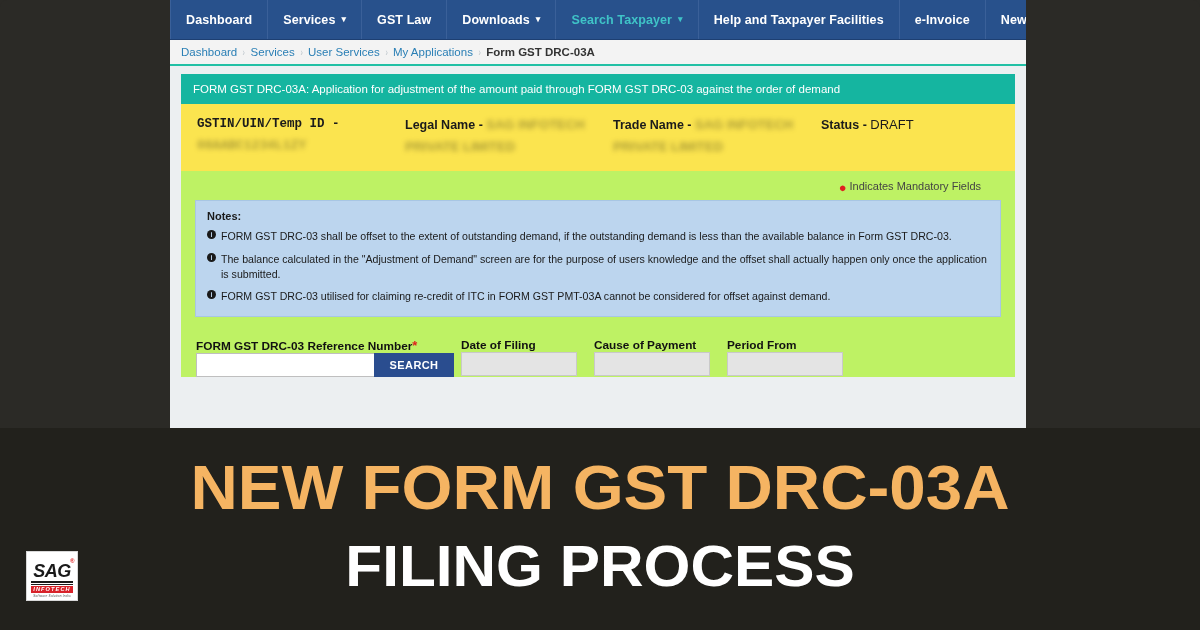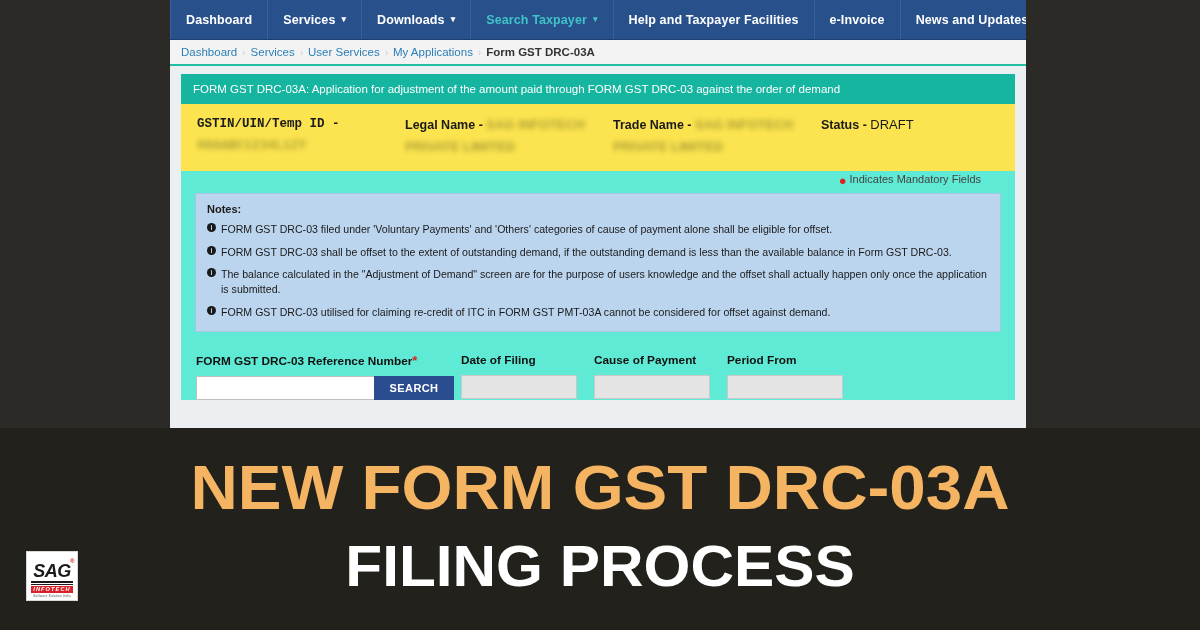--- a/index.html
+++ b/index.html
@@ -80,21 +80,21 @@
   .yp-label { font-size: 12.5px; font-weight: bold; color: #1b1b1b; }
   .yp-value { font-size: 13px; color: #1b1b1b; font-weight: normal; }
   .yp-value.redacted {
     color: rgba(60,55,20,.40);
     filter: blur(2.6px);
     display: inline-block;
     font-weight: bold;
   }
   .yp-line2 { margin-top: 5px; }
 
-  .white-panel { background: #5eead4; padding: 2px 12px 0 12px; }
+  .white-panel { background: #bef264; padding: 9px 12px 0 12px; }
 
   .mandatory {
     text-align: right;
     font-size: 11px;
     color: #444;
     padding-right: 22px;
     padding-bottom: 8px;
   }
   .mandatory .star { color: #e02020; font-size: 13px; line-height: 0; position: relative; top: 2px; }
 
@@ -122,21 +122,21 @@
   }
 
   
   .formrow { display: flex; margin-top: 21px; padding: 0 3px; }
   .fcol { margin-right: 17px; }
   .fcol.c-ref  { width: 248px; }
   .fcol.c-dof  { width: 116px; }
   .fcol.c-cop  { width: 116px; }
   .fcol.c-pf   { width: 116px; }
   .fcol.c-pt   { width: 116px; margin-right: 0; }
-  .flabel { font-size: 11.8px; font-weight: bold; color: #111; margin-bottom: 8px; white-space: nowrap; }
+  .flabel { font-size: 11.8px; font-weight: bold; color: #111; white-space: nowrap; }
   .flabel .req { color: #e02020; font-size: 13px; }
   .inputwrap { display: flex; }
   .txtinput {
     flex: 1 1 auto; height: 24px;
     background: #ffffff;
     border: 1px solid #bfbfbf;
     border-right: none;
   }
   .searchbtn {
     flex: 0 0 auto;
@@ -227,20 +227,23 @@
 
   <div class="shot">
 
     <div class="navbar">
       <div class="nav-item">
         <span>Dashboard</span>
       </div>
       <div class="nav-item">
         <span>Services</span>
         <span class="caret">▾</span>
+      </div>
+      <div class="nav-item">
+        <span>GST Law</span>
       </div>
       <div class="nav-item">
         <span>Downloads</span>
         <span class="caret">▾</span>
       </div>
       <div class="nav-item active">
         <span>Search Taxpayer</span>
         <span class="caret">▾</span>
       </div>
       <div class="nav-item">
@@ -295,24 +298,20 @@
 
         <div class="mandatory">
           <span class="star">●</span>
           <span>Indicates Mandatory Fields</span>
         </div>
 
         <div class="notes">
           <div class="notes-title">Notes:</div>
           <div class="note">
             <i class="ico">i</i>
-            <span>FORM GST DRC-03 filed under 'Voluntary Payments' and 'Others' categories of cause of payment alone shall be eligible for offset.</span>
-          </div>
-          <div class="note">
-            <i class="ico">i</i>
             <span>FORM GST DRC-03 shall be offset to the extent of outstanding demand, if the outstanding demand is less than the available balance in Form GST DRC-03.</span>
           </div>
           <div class="note">
             <i class="ico">i</i>
             <span>The balance calculated in the "Adjustment of Demand" screen are for the purpose of users knowledge and the offset shall actually happen only once the application is submitted.</span>
           </div>
           <div class="note">
             <i class="ico">i</i>
             <span>FORM GST DRC-03 utilised for claiming re-credit of ITC in FORM GST PMT-03A cannot be considered for offset against demand.</span>
           </div>

